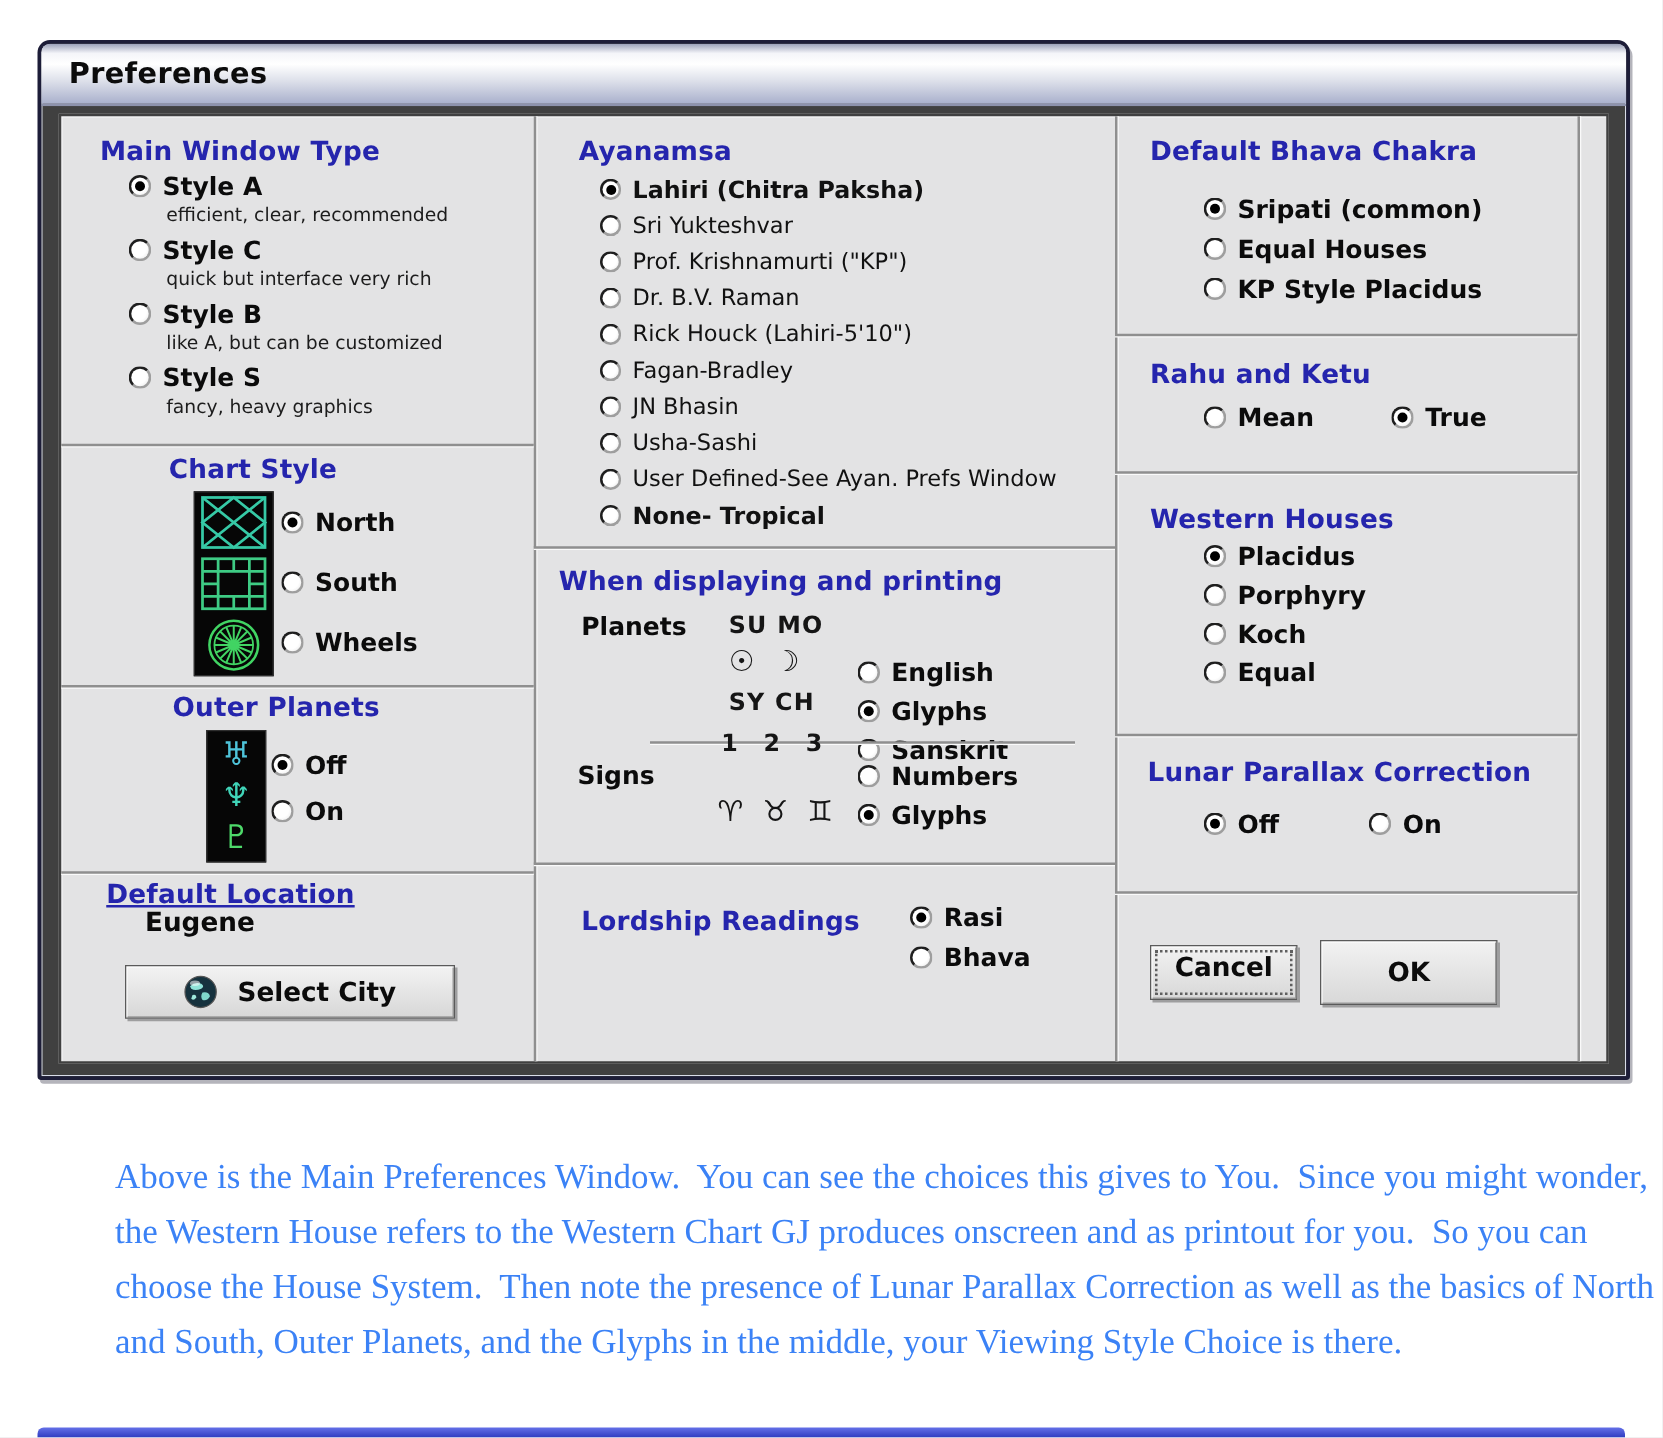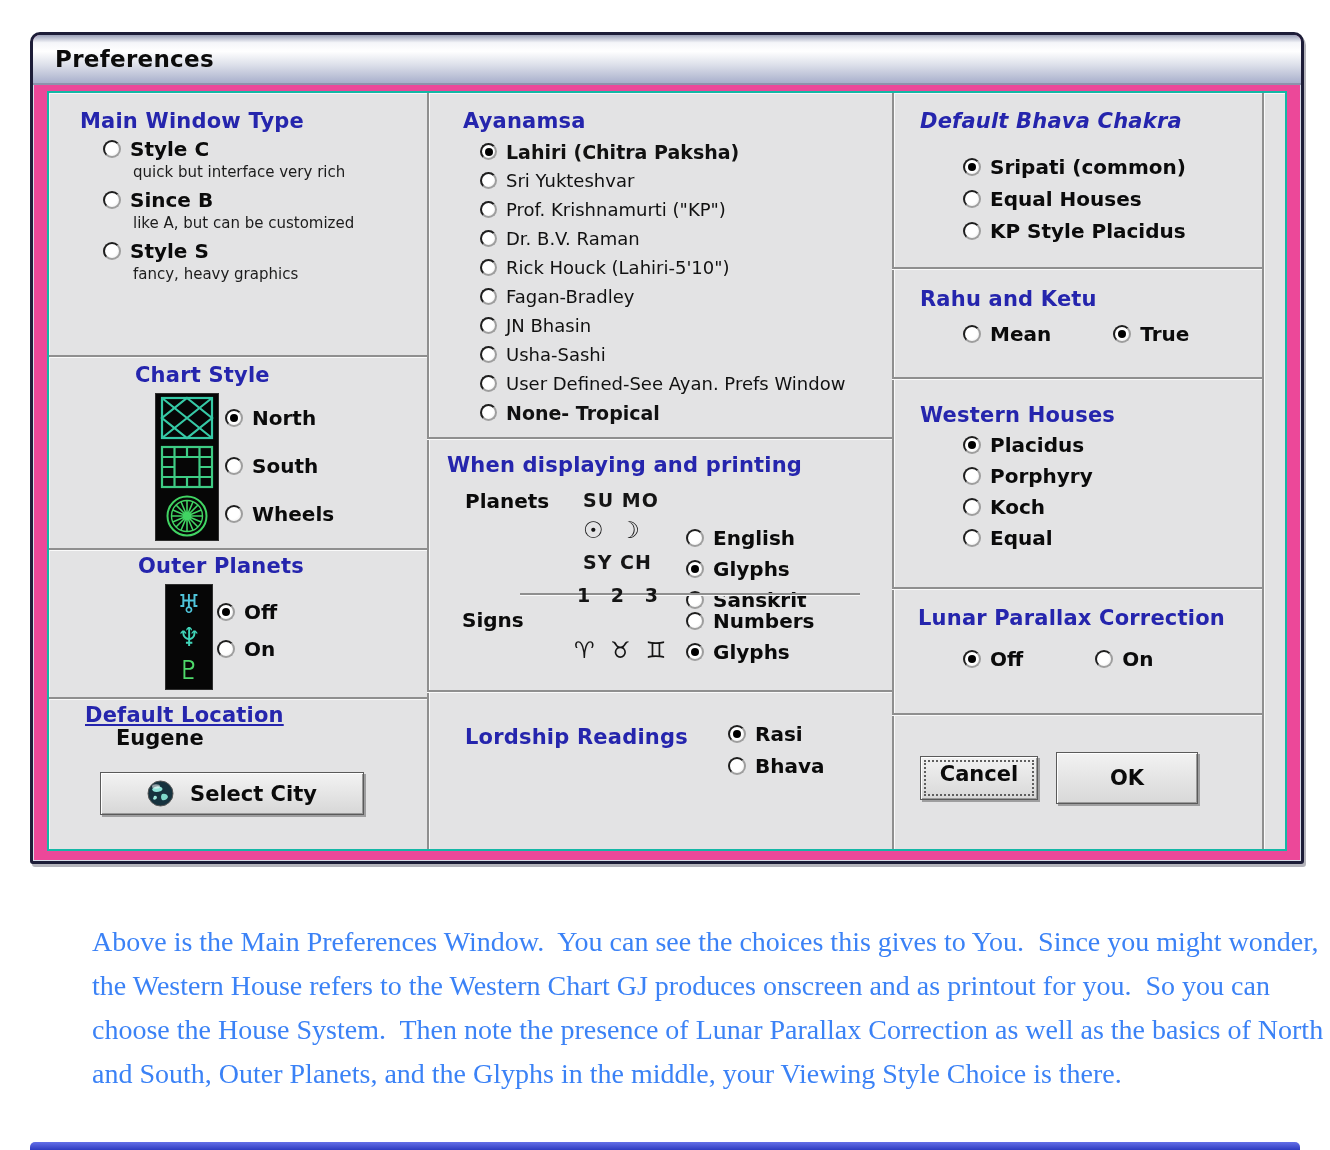--- a/index.html
+++ b/index.html
@@ -1,28 +1,28 @@
 <!DOCTYPE html>
 <html><head>
 <meta charset="utf-8">
 <style>
   html,body{margin:0;padding:0;}
   body{width:1330px;height:1150px;background:#ffffff;overflow:hidden;position:relative;
        font-family:"DejaVu Sans",sans-serif;-webkit-font-smoothing:none;}
 
   
   .win{position:absolute;left:30px;top:32px;width:1268px;height:826px;
-       background:#ec4899;border:3px solid #1d1d38;border-radius:10px 10px 3px 3px;
+       background:#404040;border:3px solid #1d1d38;border-radius:10px 10px 3px 3px;
        box-shadow:inset 0 0 0 1px #d8dce8, 2px 3px 0 rgba(40,40,60,.35);}
   .titlebar{height:48px;border-radius:7px 7px 0 0;display:flex;align-items:center;
        padding-left:22px;border-bottom:2px solid #8d92ac;
        background:linear-gradient(180deg,#9aa0b8 0%,#f4f5f9 16%,#ffffff 34%,#dde0ea 62%,#a9b0cc 100%);}
   .title-text{font-size:23px;font-weight:700;color:#0c0c0c;letter-spacing:.3px;}
   .panel{position:absolute;left:14px;right:14px;top:56px;bottom:10px;
-       border:2px solid #14b8a6;background:#e3e3e4;box-shadow:inset 1px 1px 0 #f7f7f7;}
+       border:2px solid #404040;background:#e3e3e4;box-shadow:inset 1px 1px 0 #f7f7f7;}
 
   .vdiv{position:absolute;top:0;bottom:0;width:2px;background:#8f8f8f;box-shadow:1px 0 0 #fafafa;}
   .hdiv{position:absolute;height:2px;background:#8f8f8f;box-shadow:0 1px 0 #fafafa;}
 
   .heading{position:absolute;font-weight:700;font-size:21px;color:#2525ad;letter-spacing:.2px;white-space:nowrap;}
 
   
   .radio{width:18px;height:18px;border-radius:50%;box-sizing:border-box;flex:none;position:relative;
        background:radial-gradient(circle at 38% 38%,#ffffff 55%,#e4e4e4);
        border:2px solid;border-color:#1e1e1e #9e9e9e #9e9e9e #1e1e1e;}
@@ -112,31 +112,38 @@
 
   <div class="panel">
 
     <div class="vdiv" style="left:378px;"></div>
     <div class="vdiv" style="left:843px;"></div>
     <div class="vdiv" style="left:1213px;"></div>
 
     <div class="heading" style="left:31px;top:16px;">Main Window Type</div>
     <div class="mwt-list">
 
+    <div class="mwt-row">
+          <div class="opt-line">
+            <span class="radio sel"></span>
+            <span class="lbl">Style A</span>
+          </div>
+          <div class="opt-desc">efficient, clear, recommended</div>
+        </div>
         <div class="mwt-row">
           <div class="opt-line">
             <span class="radio"></span>
             <span class="lbl">Style C</span>
           </div>
           <div class="opt-desc">quick but interface very rich</div>
         </div>
         <div class="mwt-row">
           <div class="opt-line">
             <span class="radio"></span>
-            <span class="lbl">Since B</span>
+            <span class="lbl">Style B</span>
           </div>
           <div class="opt-desc">like A, but can be customized</div>
         </div>
         <div class="mwt-row">
           <div class="opt-line">
             <span class="radio"></span>
             <span class="lbl">Style S</span>
           </div>
           <div class="opt-desc">fancy, heavy graphics</div>
         </div>
@@ -315,21 +322,21 @@
     <div class="row">
           <span class="radio sel"></span>
           <span class="lbl">Rasi</span>
         </div>
         <div class="row">
           <span class="radio"></span>
           <span class="lbl">Bhava</span>
         </div>
       </div>
 
-    <div class="heading" style="left:871px;top:16px;font-style:italic;">Default Bhava Chakra</div>
+    <div class="heading" style="left:871px;top:16px;">Default Bhava Chakra</div>
     <div class="bc-list">
 
     <div class="row">
           <span class="radio sel"></span>
           <span class="lbl">Sripati (common)</span>
         </div>
         <div class="row">
           <span class="radio"></span>
           <span class="lbl">Equal Houses</span>
         </div>

